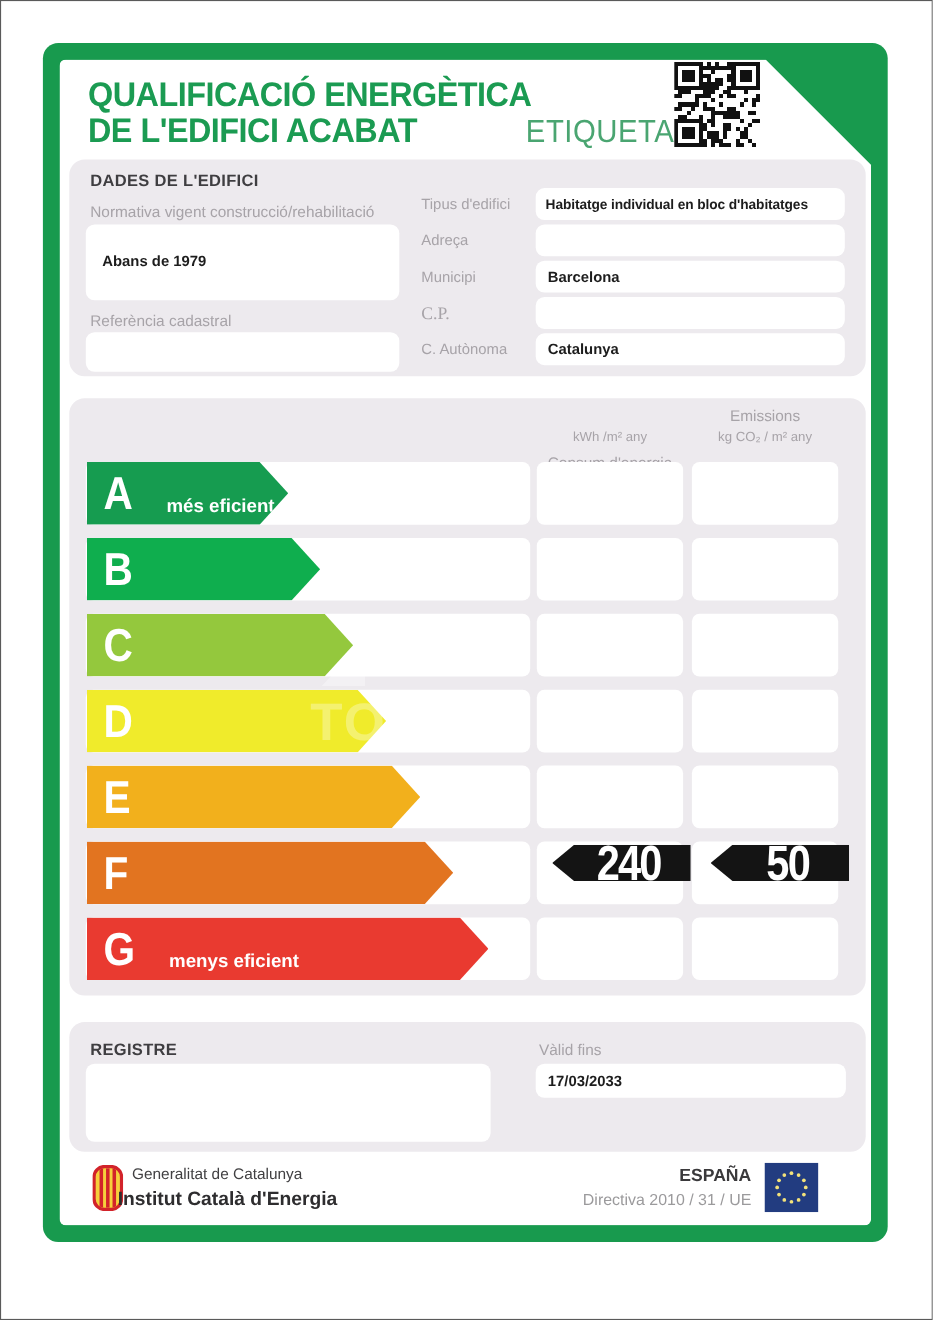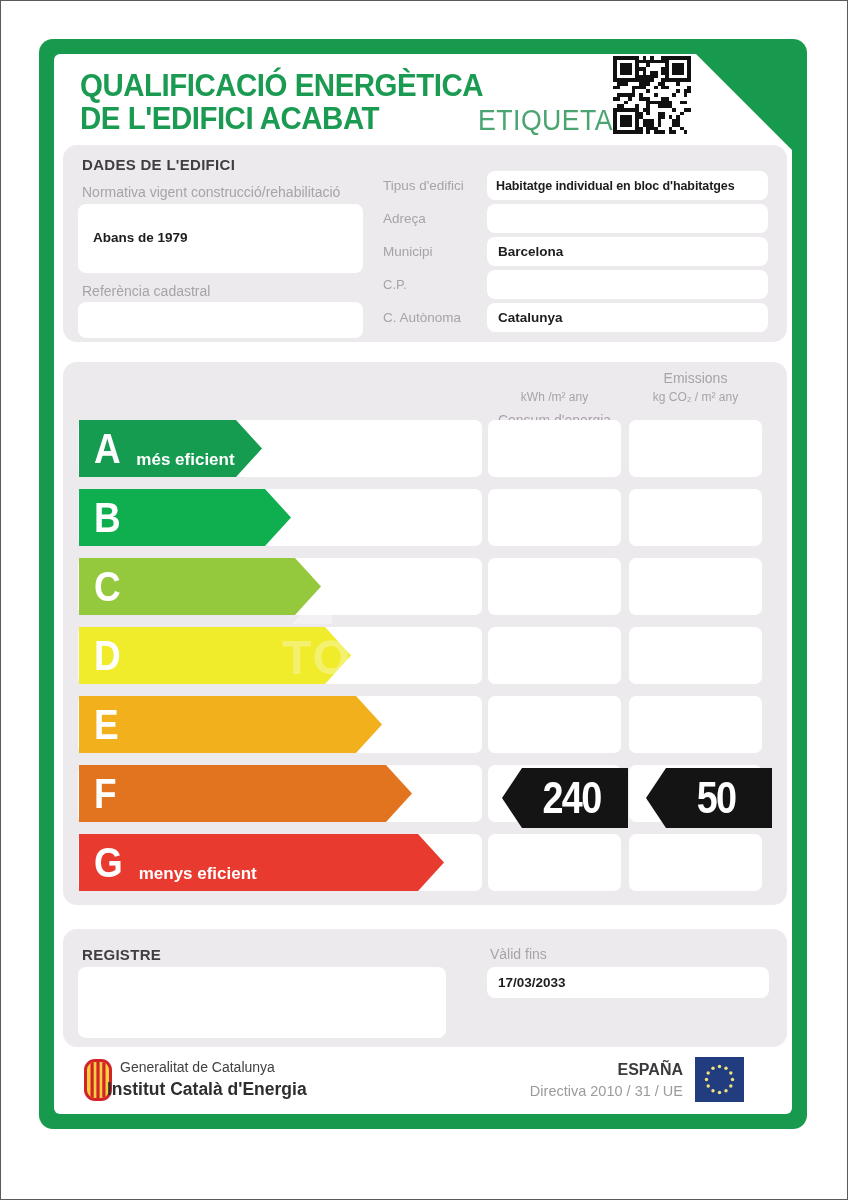--- a/index.html
+++ b/index.html
@@ -26,23 +26,23 @@
   .val-long{font-weight:bold;font-size:12.5px;letter-spacing:-.1px;color:#1d1d1d;}
   
   .colhead{position:absolute;text-align:center;color:#a7a3a8;white-space:nowrap;}
   .rowbg{position:absolute;left:78px;width:404px;height:57px;background:#fff;border-radius:7px;}
   .cell{position:absolute;width:133px;height:57px;background:#fff;border-radius:7px;}
   .bar{position:absolute;left:79px;height:57px;display:flex;align-items:center;
        clip-path:polygon(0 0, calc(100% - 26px) 0, 100% 50%, calc(100% - 26px) 100%, 0 100%);
        padding-left:0;}
   .bar-letter{font-weight:bold;font-size:42px;color:#fff;margin-left:15px;
        transform:scaleX(.88);transform-origin:left center;line-height:57px;}
-  .bar-note{font-weight:bold;font-size:17px;color:#fff;margin-left:12px;
+  .bar-note{font-weight:bold;font-size:17px;color:#fff;margin-left:27px;
        align-self:flex-end;margin-bottom:7px;}
-  .badge{position:absolute;height:60px;background:#141414;color:#fff;
+  .badge{position:absolute;height:33px;background:#141414;color:#fff;
        clip-path:polygon(20px 0,100% 0,100% 100%,20px 100%,0 50%);
        display:flex;align-items:center;justify-content:center;padding-left:14px;}
   .badge-num{font-weight:bold;font-size:45px;letter-spacing:-2px;
        transform:scaleX(.84);transform-origin:center;}
   .watermark{position:absolute;color:#ffffff;opacity:.32;font-weight:bold;font-size:48px;letter-spacing:2px;}
   .wm-tri{position:absolute;background:rgba(255,255,255,.35);
        clip-path:polygon(0 100%,100% 0,100% 100%);}
   
   .org1{font-size:14px;color:#414042;}
   .org2{font-size:17.5px;font-weight:bold;color:#2e2d2f;}
@@ -217,21 +217,21 @@
   <div class="wbox" style="left:487px;top:171px;width:281px;height:29px;"></div>
   <div class="abs val-long" style="left:496px;top:179px;">Habitatge individual en bloc d'habitatges</div>
 
   <div class="abs glabel" style="left:383px;top:211px;font-size:13.5px;">Adreça</div>
   <div class="wbox" style="left:487px;top:204px;width:281px;height:29px;"></div>
 
   <div class="abs glabel" style="left:383px;top:244px;font-size:13.5px;">Municipi</div>
   <div class="wbox" style="left:487px;top:237px;width:281px;height:29px;"></div>
   <div class="abs val" style="left:498px;top:244px;">Barcelona</div>
 
-  <div class="abs glabel" style="left:383px;top:277px;font-size:13px;">C.P.</div>
+  <div class="abs glabel" style="left:383px;top:277px;font-size:16px;font-family:Liberation Serif, serif;">C.P.</div>
   <div class="wbox" style="left:487px;top:270px;width:281px;height:29px;"></div>
 
   <div class="abs glabel" style="left:383px;top:310px;font-size:13.5px;">C. Autònoma</div>
   <div class="wbox" style="left:487px;top:303px;width:281px;height:29px;"></div>
   <div class="abs val" style="left:498px;top:310px;">Catalunya</div>
 
   <div class="panel" style="top:362px;height:543px;"></div>
   <div class="colhead" style="left:488px;top:370px;width:133px;font-size:14px;margin-top:42px;">Consum d'energia</div>
   <div class="colhead" style="left:488px;top:390px;width:133px;font-size:12px;">kWh /m²  any</div>
   <div class="colhead" style="left:629px;top:370px;width:133px;font-size:14px;">Emissions</div>

